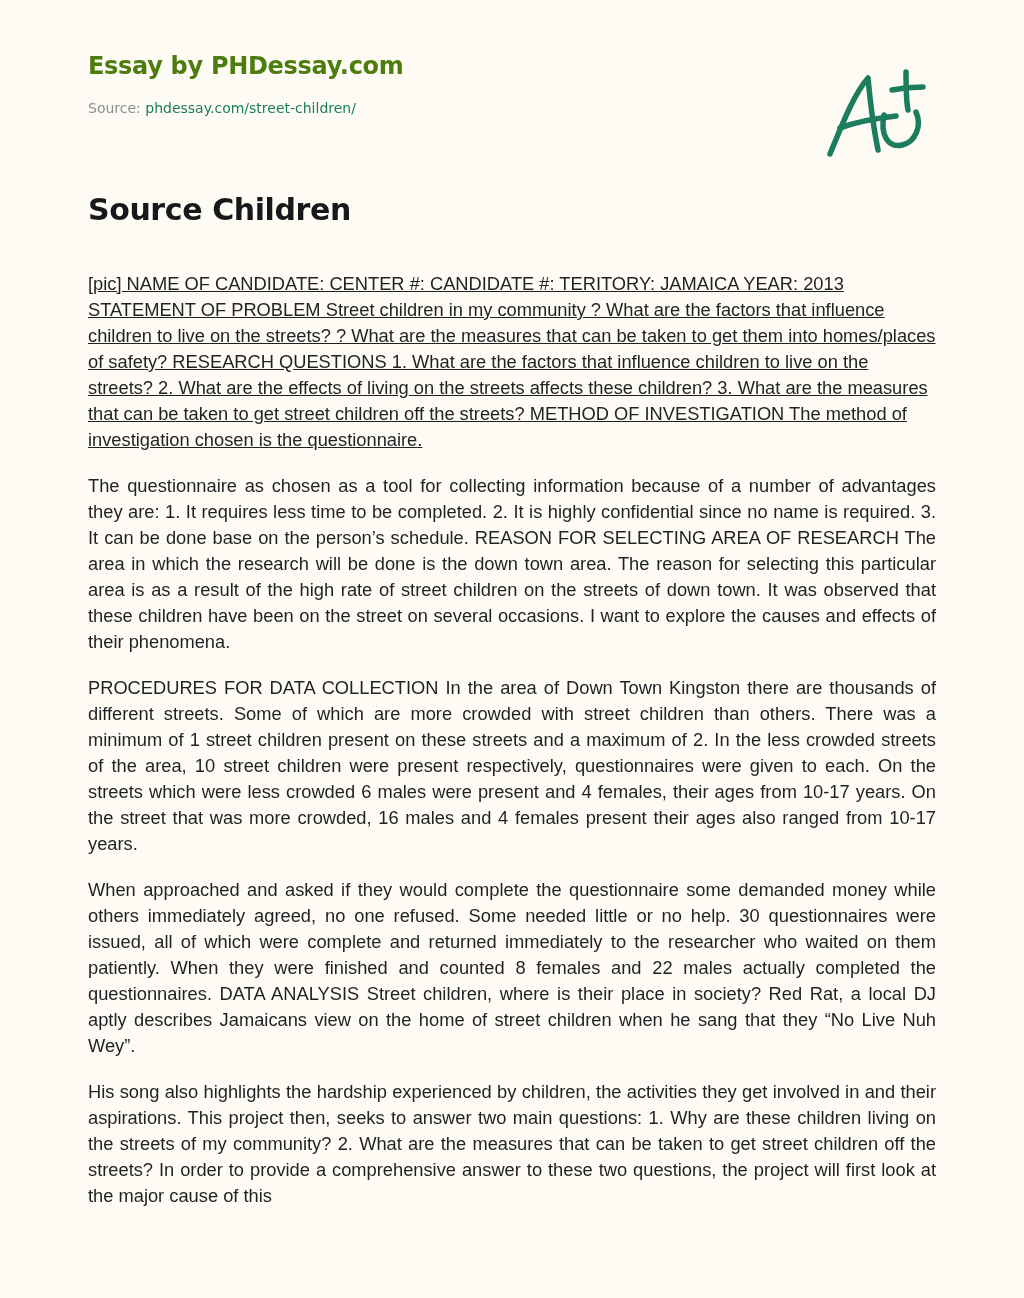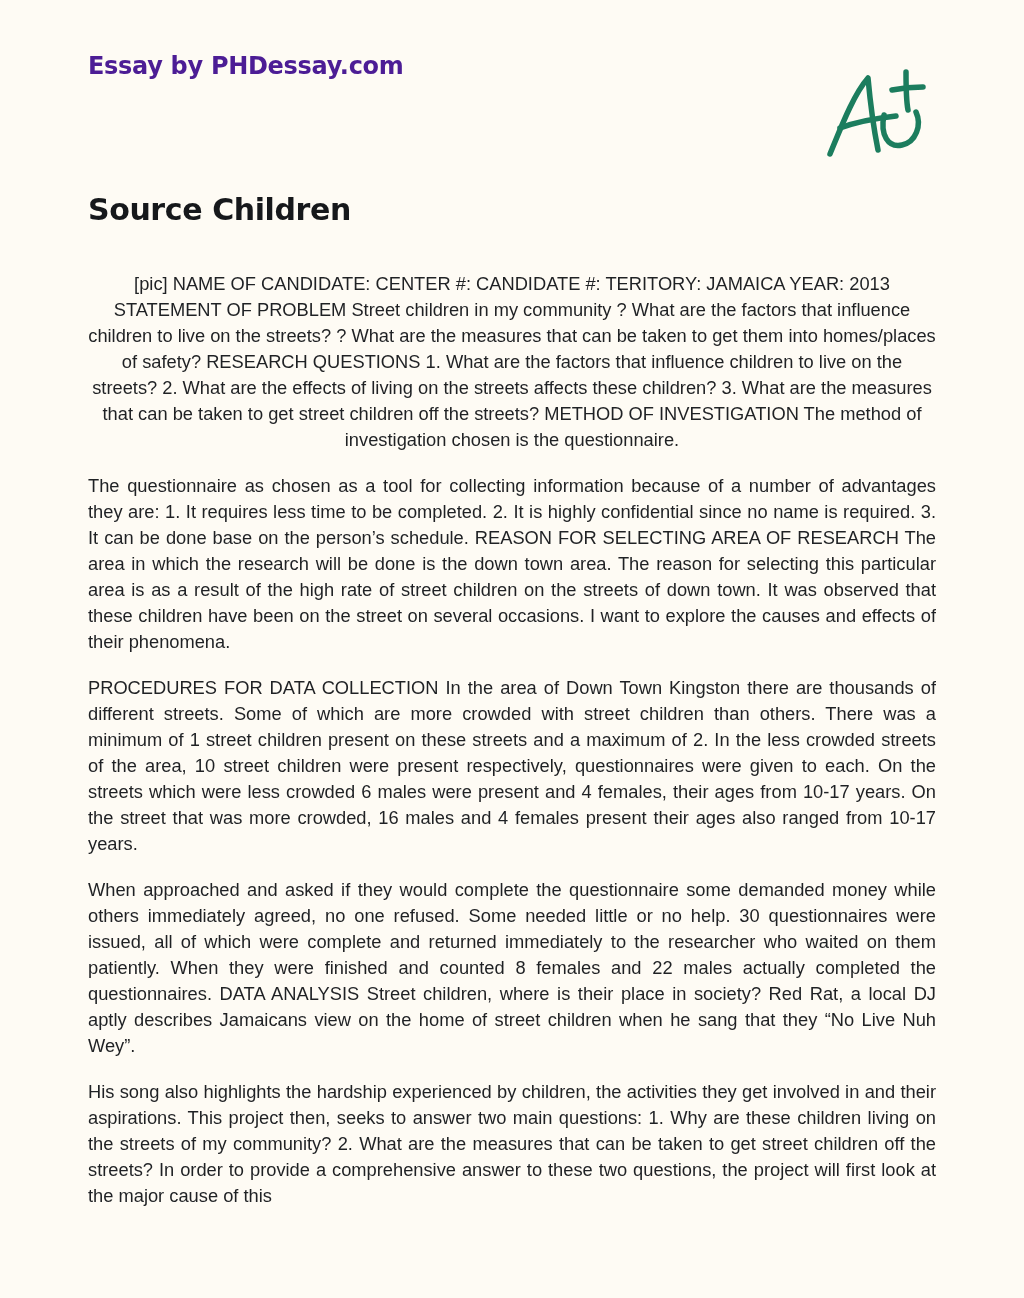--- a/index.html
+++ b/index.html
@@ -13,21 +13,21 @@
   }
   .header {
     position: absolute;
     left: 88px;
     top: 48px;
   }
   .site-title {
     font-family: "DejaVu Sans", sans-serif;
     font-size: 24px;
     font-weight: bold;
-    color: #4c1d95;
+    color: #4d7c0f;
     letter-spacing: -0.3px;
     margin: 0;
     line-height: 36px;
   }
   .source {
     margin-top: 14px;
     font-size: 14px;
     color: #8a8f95;
     line-height: 20px;
   }
@@ -62,27 +62,30 @@
     overflow: hidden;
   }
   .content p {
     margin: 0 0 20px 0;
     font-family: "Liberation Sans", sans-serif;
     font-size: 18.3px;
     line-height: 26px;
     color: #1f2124;
     text-align: justify;
   }
-  .content p.first { text-align: center; }
+  .content p.first { text-align: left; text-decoration: underline; }
 </style>
 </head>
 <body>
 
 <div class="header">
   <h2 class="site-title">Essay by PHDessay.com</h2>
+  <div class="source">
+    <span>Source: </span><a>phdessay.com/street-children/</a>
+  </div>
 </div>
 
 <div class="logo">
   <svg width="120" height="105" viewBox="0 0 120 105" fill="none" stroke="#1c7d5e" stroke-width="5.5" stroke-linecap="round" stroke-linejoin="round">
     <path d="M12 94 C 22 70, 35 35, 50 18 C 52 40, 55 65, 60 90"></path>
     <path d="M22 68 C 38 62, 60 58, 78 56"></path>
     <path d="M66 55 C 62 75, 70 88, 84 85 C 98 82, 104 65, 98 52"></path>
     <path d="M74 30 C 84 28, 96 27, 105 27"></path>
     <path d="M88 12 C 88 25, 88 40, 90 50"></path>
   </svg>

